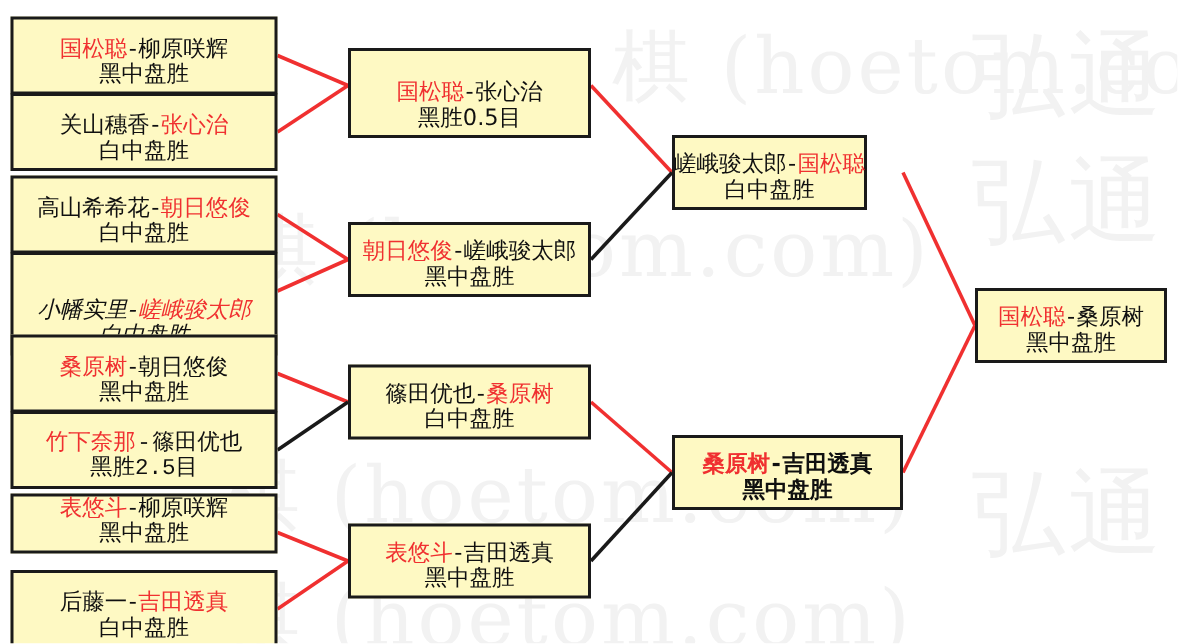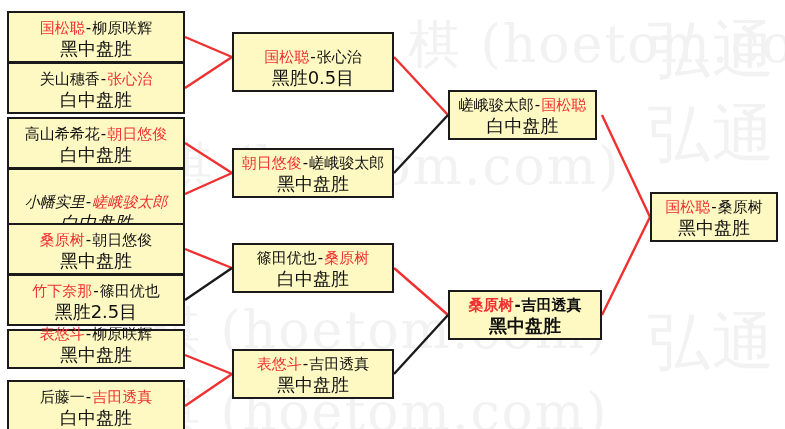--- a/index.html
+++ b/index.html
@@ -49,21 +49,21 @@
     justify-content: flex-end;
     line-height: 1.18;
     padding: 2px 16px;
   }
   .pairing {
     font-size: 15px;
     white-space: nowrap;
     color: #101010;
   }
   .result {
-    font-size: 18px;
+    font-size: 15px;
     white-space: nowrap;
     color: #101010;
   }
   .winner { color: #f03030; }
   .loser  { color: #101010; }
   .dash   { color: #101010; padding: 0 1px; }
 </style>
 </head>
 <body>
 
@@ -110,21 +110,21 @@
         <div class="result">白中盘胜</div>
       </div>
       <div class="match-box" style="left: 7px; top: 168px; width: 178px; height: 69px; border-color: rgb(26, 26, 26); font-style: italic;">
         <div class="pairing"><span class="loser">小幡实里</span><span class="dash">-</span><span class="winner">嵯峨骏太郎</span></div>
         <div class="result">白中盘胜</div>
       </div>
       <div class="match-box" style="left: 7px; top: 223px; width: 178px; height: 52px; border-color: rgb(26, 26, 26);">
         <div class="pairing"><span class="winner">桑原树</span><span class="dash">-</span><span class="loser">朝日悠俊</span></div>
         <div class="result">黑中盘胜</div>
       </div>
-      <div class="match-box" style="left: 7px; top: 274px; width: 178px; height: 52px; border-color: rgb(26, 26, 26);">
+      <div class="match-box" style="left: 7px; top: 274px; width: 178px; height: 52px; border-color: rgb(26, 26, 26); font-family: Liberation Mono, monospace;">
         <div class="pairing"><span class="winner">竹下奈那</span><span class="dash">-</span><span class="loser">篠田优也</span></div>
         <div class="result">黑胜2.5目</div>
       </div>
       <div class="match-box" style="left: 7px; top: 329px; width: 178px; height: 40px; border-color: rgb(26, 26, 26);">
         <div class="pairing"><span class="winner">表悠斗</span><span class="dash">-</span><span class="loser">柳原咲辉</span></div>
         <div class="result">黑中盘胜</div>
       </div>
       <div class="match-box" style="left: 7px; top: 380px; width: 178px; height: 52px; border-color: rgb(26, 26, 26);">
         <div class="pairing"><span class="loser">后藤一</span><span class="dash">-</span><span class="winner">吉田透真</span></div>
         <div class="result">白中盘胜</div>
@@ -138,21 +138,21 @@
         <div class="result">黑中盘胜</div>
       </div>
       <div class="match-box" style="left: 232px; top: 243px; width: 162px; height: 50px; border-color: rgb(26, 26, 26);">
         <div class="pairing"><span class="loser">篠田优也</span><span class="dash">-</span><span class="winner">桑原树</span></div>
         <div class="result">白中盘胜</div>
       </div>
       <div class="match-box" style="left: 232px; top: 349px; width: 162px; height: 50px; border-color: rgb(26, 26, 26);">
         <div class="pairing"><span class="winner">表悠斗</span><span class="dash">-</span><span class="loser">吉田透真</span></div>
         <div class="result">黑中盘胜</div>
       </div>
-      <div class="match-box" style="left: 448px; top: 90px; width: 149px; height: 50px; border-color: rgb(26, 26, 26);">
+      <div class="match-box" style="left: 448px; top: 90px; width: 130px; height: 50px; border-color: rgb(26, 26, 26);">
         <div class="pairing"><span class="loser">嵯峨骏太郎</span><span class="dash">-</span><span class="winner">国松聪</span></div>
         <div class="result">白中盘胜</div>
       </div>
       <div class="match-box" style="left: 448px; top: 290px; width: 154px; height: 50px; border-color: rgb(26, 26, 26); font-weight: bold;">
         <div class="pairing"><span class="winner">桑原树</span><span class="dash">-</span><span class="loser">吉田透真</span></div>
         <div class="result">黑中盘胜</div>
       </div>
       <div class="match-box" style="left: 650px; top: 192px; width: 128px; height: 50px; border-color: rgb(26, 26, 26);">
         <div class="pairing"><span class="winner">国松聪</span><span class="dash">-</span><span class="loser">桑原树</span></div>
         <div class="result">黑中盘胜</div>

